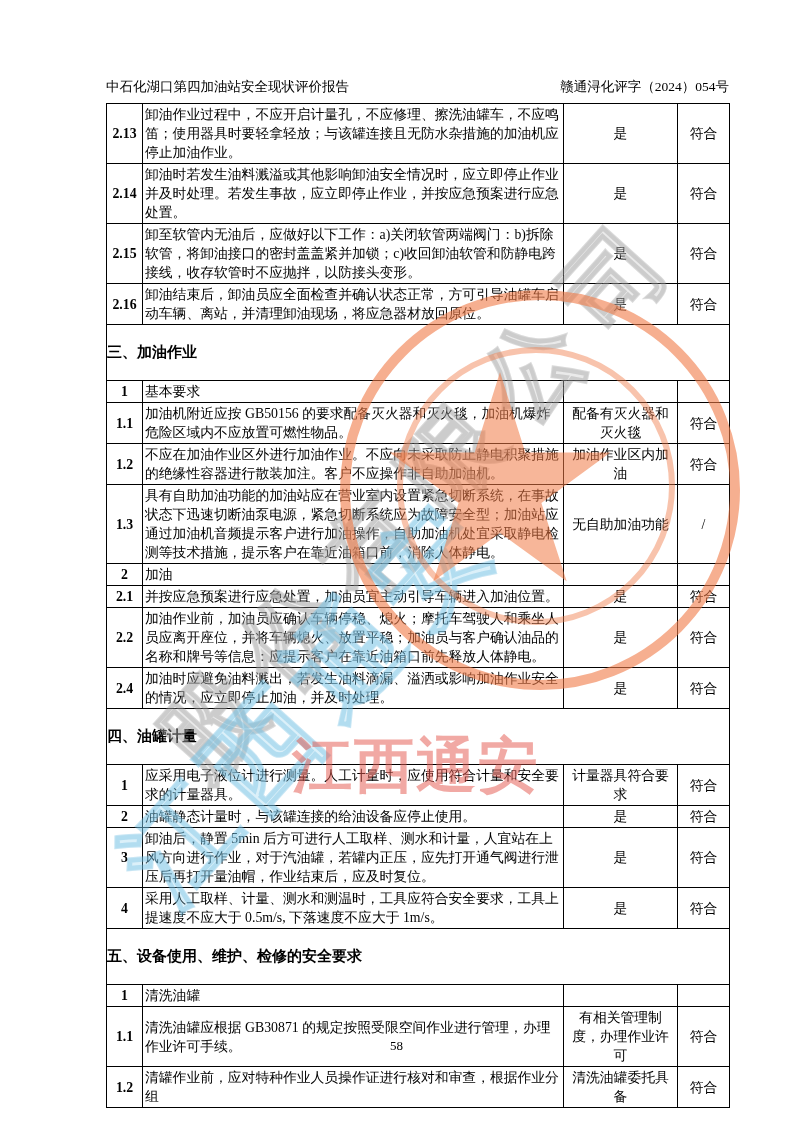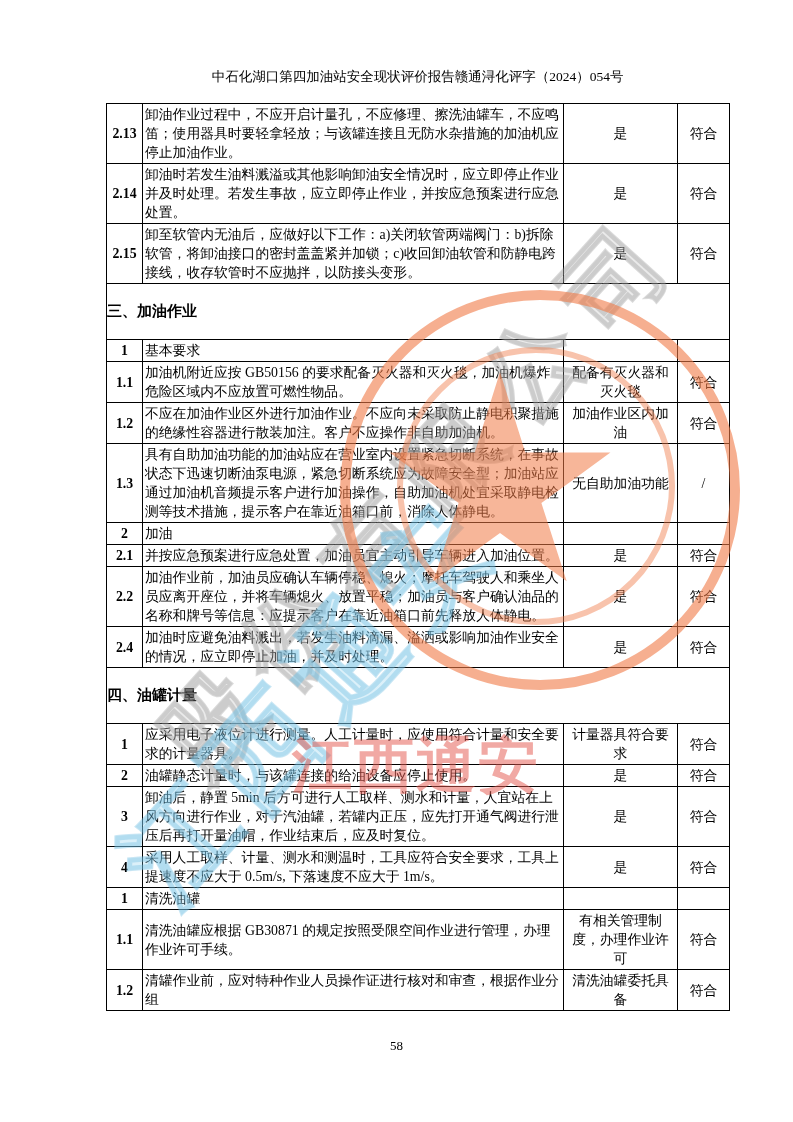--- a/index.html
+++ b/index.html
@@ -3,22 +3,22 @@
 <meta charset="utf-8">
 <style>
   html,body{margin:0;padding:0;}
   body{
     width:793px;height:1122px;position:relative;overflow:hidden;
     background:#ffffff;color:#000;
     font-family:"Liberation Serif","DejaVu Serif",serif;
   }
   
   .page-header{
-    position:absolute;top:68px;left:106px;width:623px;
-    display:flex;justify-content:center;align-items:baseline;
+    position:absolute;top:78px;left:106px;width:623px;
+    display:flex;justify-content:space-between;align-items:baseline;
     font-size:13.5px;line-height:18px;
   }
   
   table.review{
     position:absolute;top:103px;left:106px;width:623px;
     border-collapse:collapse;table-layout:fixed;
   }
   table.review td{
     border:1px solid #000;
     font-size:13.8px;line-height:19px;
@@ -101,20 +101,26 @@
         <td class="c-content">卸油时若发生油料溅溢或其他影响卸油安全情况时，应立即停止作业并及时处理。若发生事故，应立即停止作业，并按应急预案进行应急处置。</td>
         <td class="c-mid">是</td>
         <td class="c-concl">符合</td>
       </tr>
       <tr>
         <td class="c-num">2.15</td>
         <td class="c-content">卸至软管内无油后，应做好以下工作：a)关闭软管两端阀门：b)拆除软管，将卸油接口的密封盖盖紧并加锁；c)收回卸油软管和防静电跨接线，收存软管时不应抛拌，以防接头变形。</td>
         <td class="c-mid">是</td>
         <td class="c-concl">符合</td>
       </tr>
+      <tr>
+        <td class="c-num">2.16</td>
+        <td class="c-content">卸油结束后，卸油员应全面检查并确认状态正常，方可引导油罐车启动车辆、离站，并清理卸油现场，将应急器材放回原位。</td>
+        <td class="c-mid">是</td>
+        <td class="c-concl">符合</td>
+      </tr>
       <tr class="r-section">
         <td class="c-section" colspan="4">三、加油作业</td>
       </tr>
       <tr>
         <td class="c-num">1</td>
         <td class="c-content sub-center">基本要求</td>
         <td class="c-mid"></td>
         <td class="c-concl"></td>
       </tr>
       <tr>
@@ -178,20 +184,23 @@
         <td class="c-num">3</td>
         <td class="c-content">卸油后，静置 5min 后方可进行人工取样、测水和计量，人宜站在上风方向进行作业，对于汽油罐，若罐内正压，应先打开通气阀进行泄压后再打开量油帽，作业结束后，应及时复位。</td>
         <td class="c-mid">是</td>
         <td class="c-concl">符合</td>
       </tr>
       <tr>
         <td class="c-num">4</td>
         <td class="c-content">采用人工取样、计量、测水和测温时，工具应符合安全要求，工具上提速度不应大于 0.5m/s, 下落速度不应大于 1m/s。</td>
         <td class="c-mid">是</td>
         <td class="c-concl">符合</td>
+      </tr>
+      <tr class="r-section">
+        <td class="c-section" colspan="4">五、设备使用、维护、检修的安全要求</td>
       </tr>
       <tr>
         <td class="c-num">1</td>
         <td class="c-content">清洗油罐</td>
         <td class="c-mid"></td>
         <td class="c-concl"></td>
       </tr>
       <tr>
         <td class="c-num">1.1</td>
         <td class="c-content">清洗油罐应根据 GB30871 的规定按照受限空间作业进行管理，办理作业许可手续。</td>

